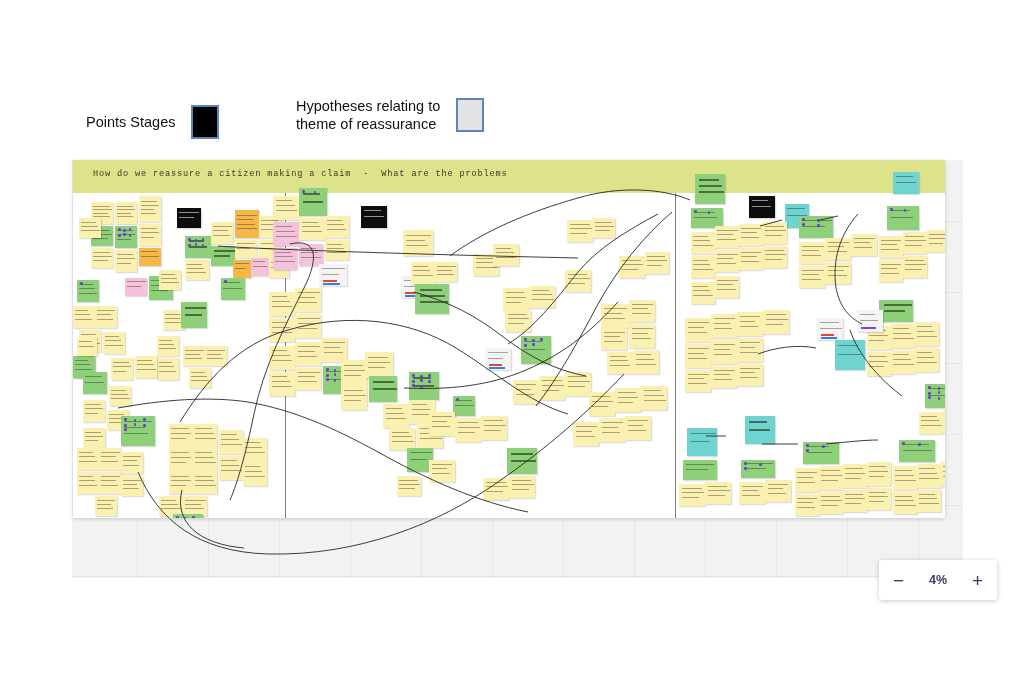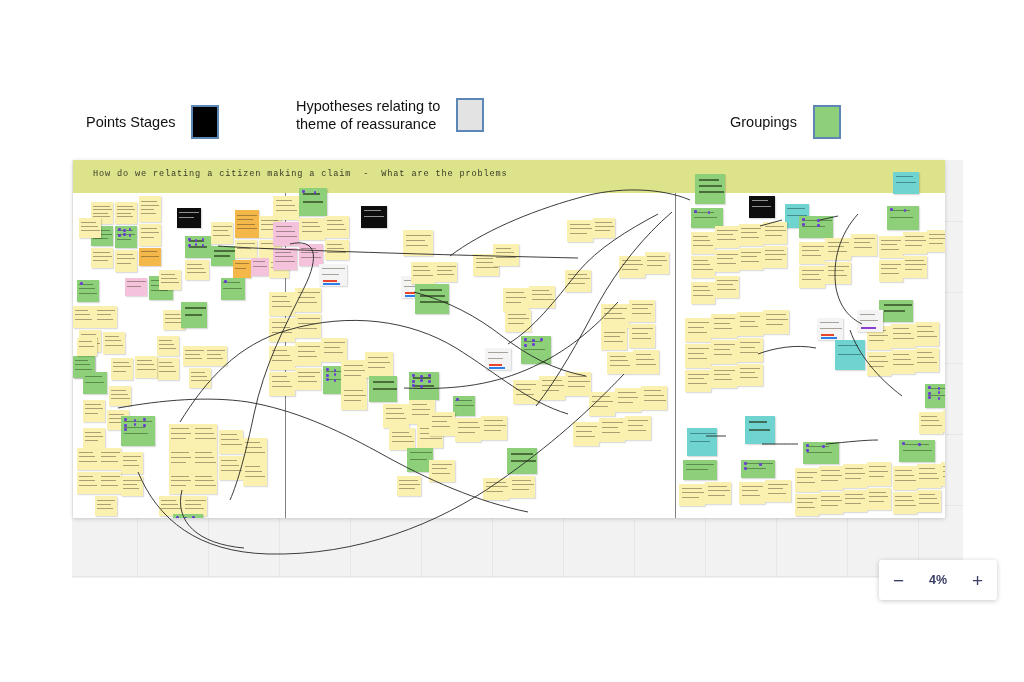--- a/index.html
+++ b/index.html
@@ -107,34 +107,30 @@
     <span class="legend-swatch sw-black"></span>
   </div>
 
   <div class="legend-item" style="left:296px;top:2px;">
     <span class="legend-label">Hypotheses relating to
 theme of reassurance</span>
     <span class="legend-swatch sw-grey"></span>
   </div>
 
 
-  <div class="legend-item" style="left:730px;top:10px;">
-    <span class="legend-label">Groupings</span>
-    <span class="legend-swatch sw-green"></span>
-  </div>
 
 </div>
 
 <div id="boardwrap">
 
   <div id="gridbg"></div>
 
   <div id="board">
     <div id="banner">
-      <div id="banner-title">How do we relating a citizen making a claim  -  What are the problems</div>
+      <div id="banner-title">How do we reassure a citizen making a claim  -  What are the problems</div>
     </div>
     <div id="canvas">
         <div class="vline" style="left: 212px; top: 33px; height: 325px;"></div>
         <div class="vline" style="left: 602px; top: 33px; height: 325px;"></div>
         <div class="n c-y" style="left: 18px; top: 42px; width: 22px; height: 22px;">
           <div class="ln" style="top: 3.96px; width: 78%;"></div>
           <div class="ln" style="top: 7.31238px; width: 87%;"></div>
           <div class="ln" style="top: 10.6648px; width: 68%;"></div>
           <div class="ln" style="top: 14.0171px; width: 77%;"></div>
         </div>

